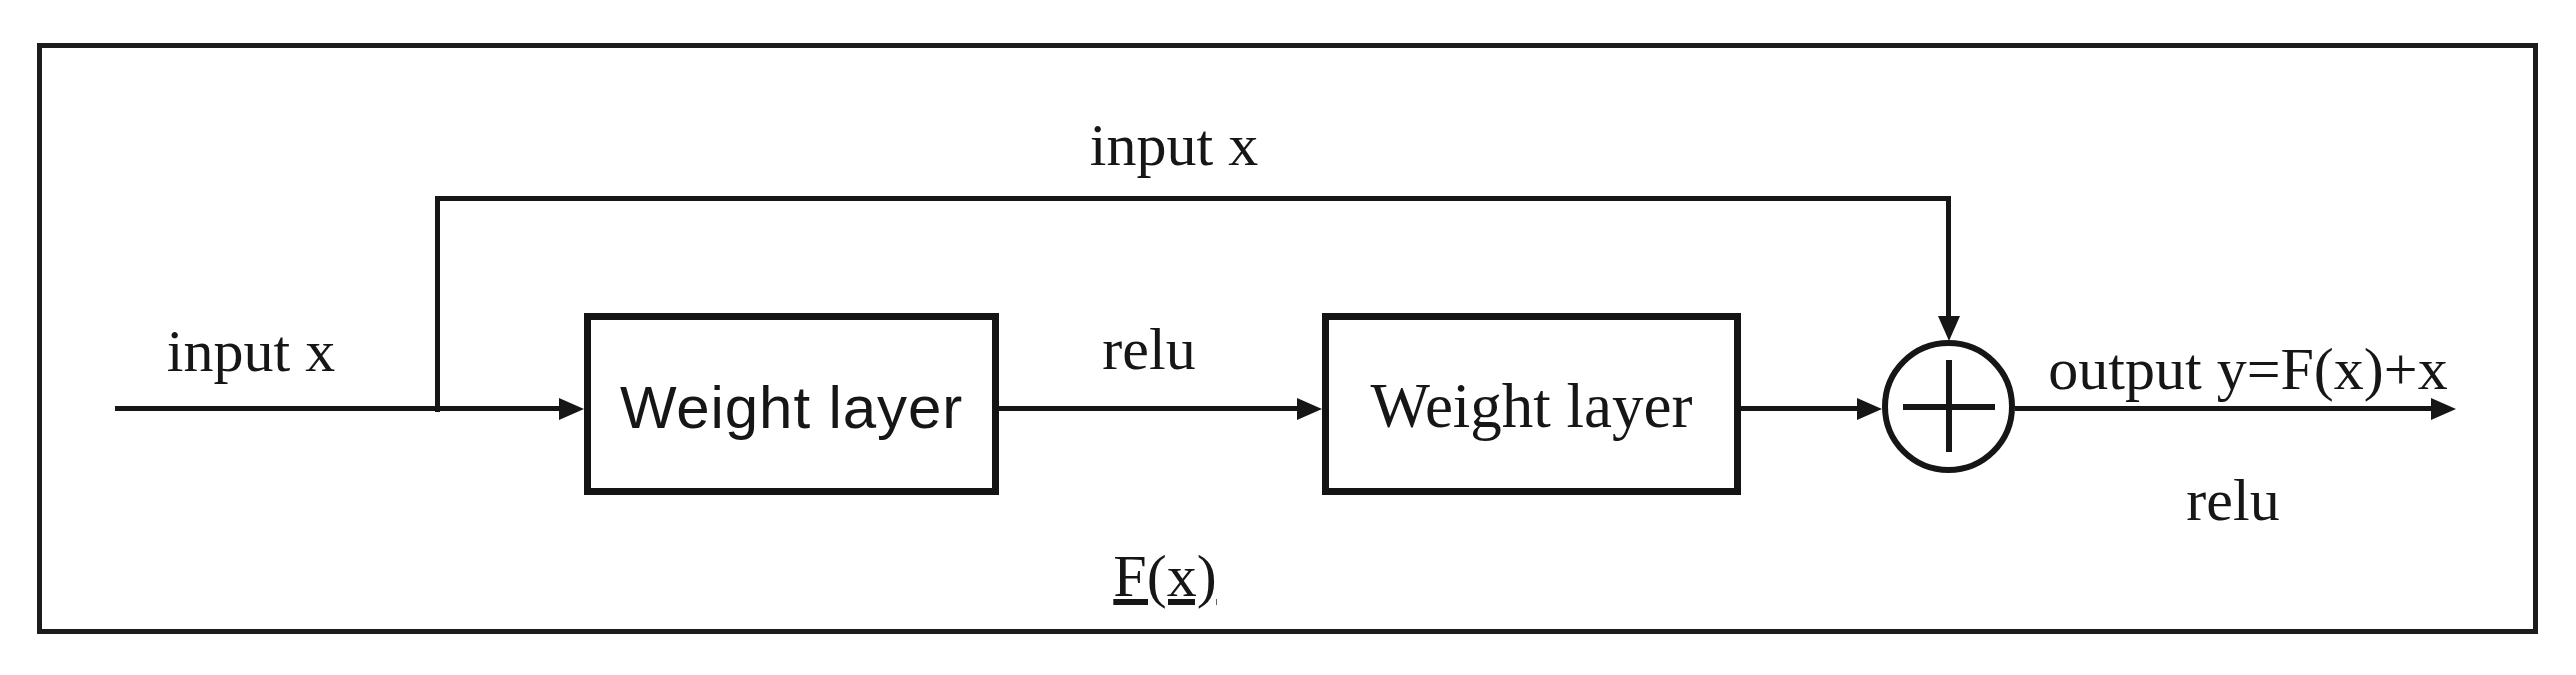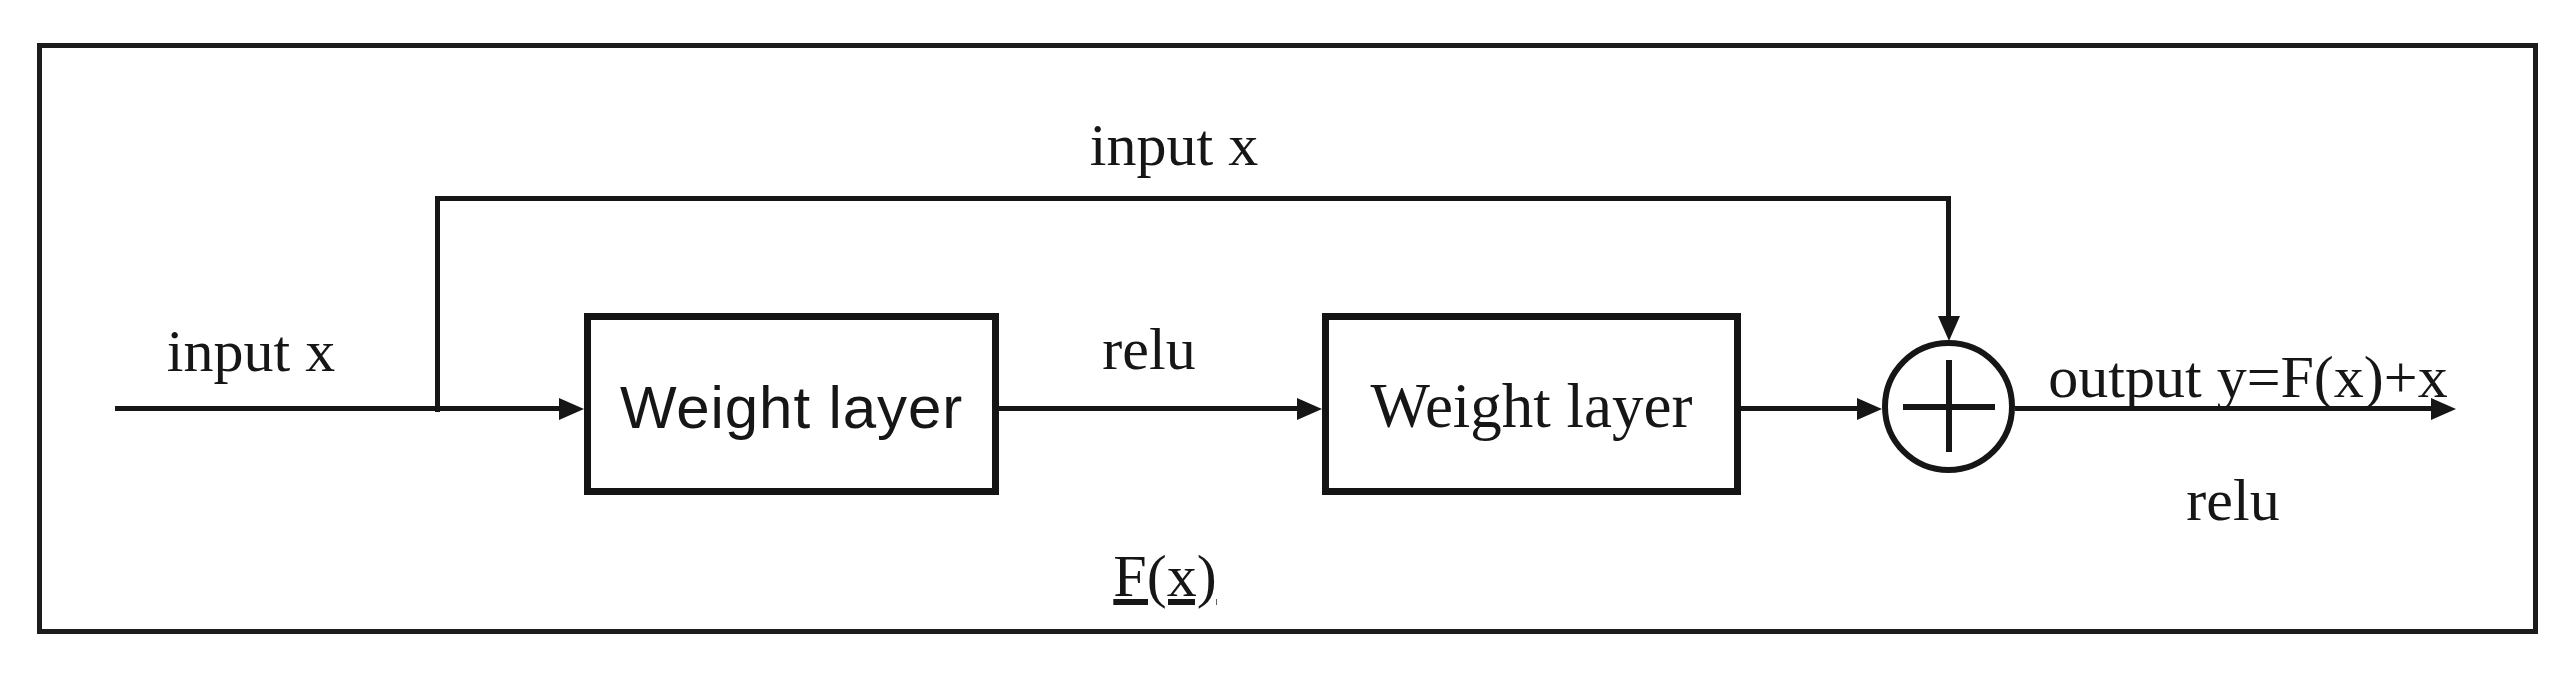--- a/index.html
+++ b/index.html
@@ -126,18 +126,18 @@
   <div class="sum-circle"></div>
   <div class="plus-h"></div>
   <div class="plus-v"></div>
 
   <div class="hline" style="left:2015px; top:406px; width:417px;"></div>
   <div class="arrow-right" style="left:2431px; top:398px;"></div>
 
   <div class="lbl" style="left:1174px; top:145px;">input x</div>
   <div class="lbl" style="left:251px; top:351px;">input x</div>
   <div class="lbl" style="left:1149px; top:349px;">relu</div>
-  <div class="lbl" style="left:2248px; top:369px;margin-top:8px;">output y=F(x)+x</div>
+  <div class="lbl" style="left:2248px; top:369px;">output y=F(x)+x</div>
   <div class="lbl" style="left:2233px; top:500px;">relu</div>
   <div class="lbl" style="left:1165px; top:576px;text-decoration:underline;">F(x)</div>
 
 </div>
 
 
 </body></html>

